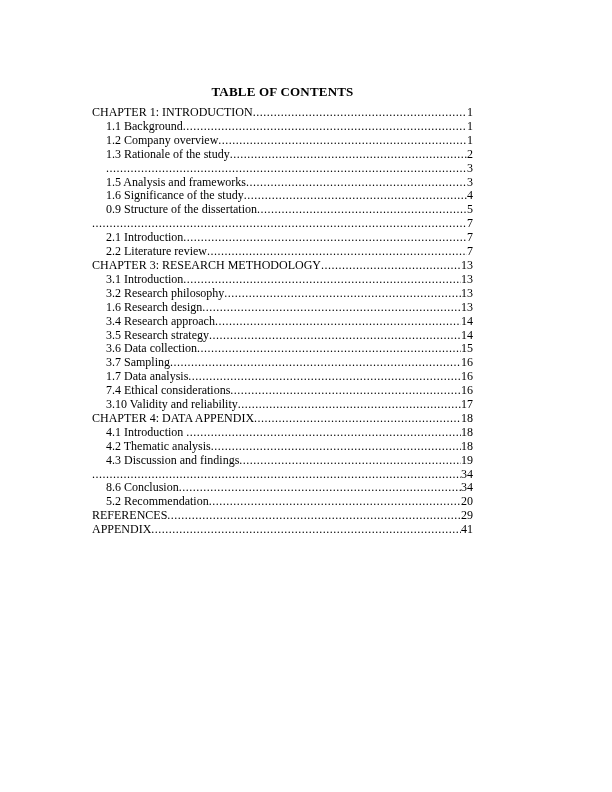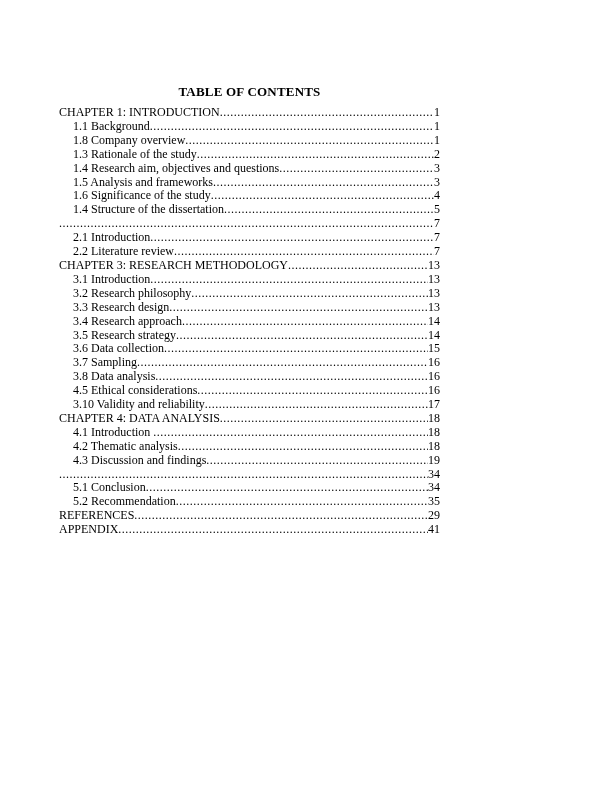--- a/index.html
+++ b/index.html
@@ -10,20 +10,21 @@
   .page {
     position: relative;
     width: 512px;
     height: 792px;
     box-sizing: border-box;
     background: #ffffff;
     padding: 84px 72px 0 59px;
     font-family: "Liberation Serif", "DejaVu Serif", serif;
     color: #000000;
     overflow: hidden;
+    margin-left: 33px;
   }
   .doc-title {
     text-align: center;
     font-size: 13px;
     font-weight: bold;
     line-height: 15px;
     margin: 0 0 7px 0;
     letter-spacing: 0.2px;
   }
   .toc-list {
@@ -65,46 +66,45 @@
     <span class="toc-label">CHAPTER 1: INTRODUCTION</span>
     <span class="toc-dots">....................................................................................................................................................................................................................................................................</span>
     <span class="toc-page">1</span>
   </div>
       <div class="toc-row level-1">
     <span class="toc-label">1.1 Background</span>
     <span class="toc-dots">....................................................................................................................................................................................................................................................................</span>
     <span class="toc-page">1</span>
   </div>
       <div class="toc-row level-1">
-    <span class="toc-label">1.8 Company overview</span>
+    <span class="toc-label">1.2 Company overview</span>
     <span class="toc-dots">....................................................................................................................................................................................................................................................................</span>
     <span class="toc-page">1</span>
   </div>
       <div class="toc-row level-1">
     <span class="toc-label">1.3 Rationale of the study</span>
     <span class="toc-dots">....................................................................................................................................................................................................................................................................</span>
     <span class="toc-page">2</span>
   </div>
       <div class="toc-row level-1">
-    <span class="toc-label">1.4 Research aim, objectives and questions</span>
     <span class="toc-dots">....................................................................................................................................................................................................................................................................</span>
     <span class="toc-page">3</span>
   </div>
       <div class="toc-row level-1">
     <span class="toc-label">1.5 Analysis and frameworks</span>
     <span class="toc-dots">....................................................................................................................................................................................................................................................................</span>
     <span class="toc-page">3</span>
   </div>
       <div class="toc-row level-1">
     <span class="toc-label">1.6 Significance of the study</span>
     <span class="toc-dots">....................................................................................................................................................................................................................................................................</span>
     <span class="toc-page">4</span>
   </div>
       <div class="toc-row level-1">
-    <span class="toc-label">1.4 Structure of the dissertation</span>
+    <span class="toc-label">0.9 Structure of the dissertation</span>
     <span class="toc-dots">....................................................................................................................................................................................................................................................................</span>
     <span class="toc-page">5</span>
   </div>
       <div class="toc-row level-0">
     <span class="toc-dots">....................................................................................................................................................................................................................................................................</span>
     <span class="toc-page">7</span>
   </div>
       <div class="toc-row level-1">
     <span class="toc-label">2.1 Introduction</span>
     <span class="toc-dots">....................................................................................................................................................................................................................................................................</span>
@@ -124,21 +124,21 @@
     <span class="toc-label">3.1 Introduction</span>
     <span class="toc-dots">....................................................................................................................................................................................................................................................................</span>
     <span class="toc-page">13</span>
   </div>
       <div class="toc-row level-1">
     <span class="toc-label">3.2 Research philosophy</span>
     <span class="toc-dots">....................................................................................................................................................................................................................................................................</span>
     <span class="toc-page">13</span>
   </div>
       <div class="toc-row level-1">
-    <span class="toc-label">3.3 Research design</span>
+    <span class="toc-label">1.6 Research design</span>
     <span class="toc-dots">....................................................................................................................................................................................................................................................................</span>
     <span class="toc-page">13</span>
   </div>
       <div class="toc-row level-1">
     <span class="toc-label">3.4 Research approach</span>
     <span class="toc-dots">....................................................................................................................................................................................................................................................................</span>
     <span class="toc-page">14</span>
   </div>
       <div class="toc-row level-1">
     <span class="toc-label">3.5 Research strategy</span>
@@ -149,36 +149,36 @@
     <span class="toc-label">3.6 Data collection</span>
     <span class="toc-dots">....................................................................................................................................................................................................................................................................</span>
     <span class="toc-page">15</span>
   </div>
       <div class="toc-row level-1">
     <span class="toc-label">3.7 Sampling</span>
     <span class="toc-dots">....................................................................................................................................................................................................................................................................</span>
     <span class="toc-page">16</span>
   </div>
       <div class="toc-row level-1">
-    <span class="toc-label">3.8 Data analysis</span>
+    <span class="toc-label">1.7 Data analysis</span>
     <span class="toc-dots">....................................................................................................................................................................................................................................................................</span>
     <span class="toc-page">16</span>
   </div>
       <div class="toc-row level-1">
-    <span class="toc-label">4.5 Ethical considerations</span>
+    <span class="toc-label">7.4 Ethical considerations</span>
     <span class="toc-dots">....................................................................................................................................................................................................................................................................</span>
     <span class="toc-page">16</span>
   </div>
       <div class="toc-row level-1">
     <span class="toc-label">3.10 Validity and reliability</span>
     <span class="toc-dots">....................................................................................................................................................................................................................................................................</span>
     <span class="toc-page">17</span>
   </div>
       <div class="toc-row level-0">
-    <span class="toc-label">CHAPTER 4: DATA ANALYSIS</span>
+    <span class="toc-label">CHAPTER 4: DATA APPENDIX</span>
     <span class="toc-dots">....................................................................................................................................................................................................................................................................</span>
     <span class="toc-page">18</span>
   </div>
       <div class="toc-row level-1">
     <span class="toc-label">4.1 Introduction </span>
     <span class="toc-dots">....................................................................................................................................................................................................................................................................</span>
     <span class="toc-page">18</span>
   </div>
       <div class="toc-row level-1">
     <span class="toc-label">4.2 Thematic analysis</span>
@@ -188,28 +188,28 @@
       <div class="toc-row level-1">
     <span class="toc-label">4.3 Discussion and findings</span>
     <span class="toc-dots">....................................................................................................................................................................................................................................................................</span>
     <span class="toc-page">19</span>
   </div>
       <div class="toc-row level-0">
     <span class="toc-dots">....................................................................................................................................................................................................................................................................</span>
     <span class="toc-page">34</span>
   </div>
       <div class="toc-row level-1">
-    <span class="toc-label">5.1 Conclusion</span>
+    <span class="toc-label">8.6 Conclusion</span>
     <span class="toc-dots">....................................................................................................................................................................................................................................................................</span>
     <span class="toc-page">34</span>
   </div>
       <div class="toc-row level-1">
     <span class="toc-label">5.2 Recommendation</span>
     <span class="toc-dots">....................................................................................................................................................................................................................................................................</span>
-    <span class="toc-page">35</span>
+    <span class="toc-page">20</span>
   </div>
       <div class="toc-row level-0">
     <span class="toc-label">REFERENCES</span>
     <span class="toc-dots">....................................................................................................................................................................................................................................................................</span>
     <span class="toc-page">29</span>
   </div>
       <div class="toc-row level-0">
     <span class="toc-label">APPENDIX</span>
     <span class="toc-dots">....................................................................................................................................................................................................................................................................</span>
     <span class="toc-page">41</span>

